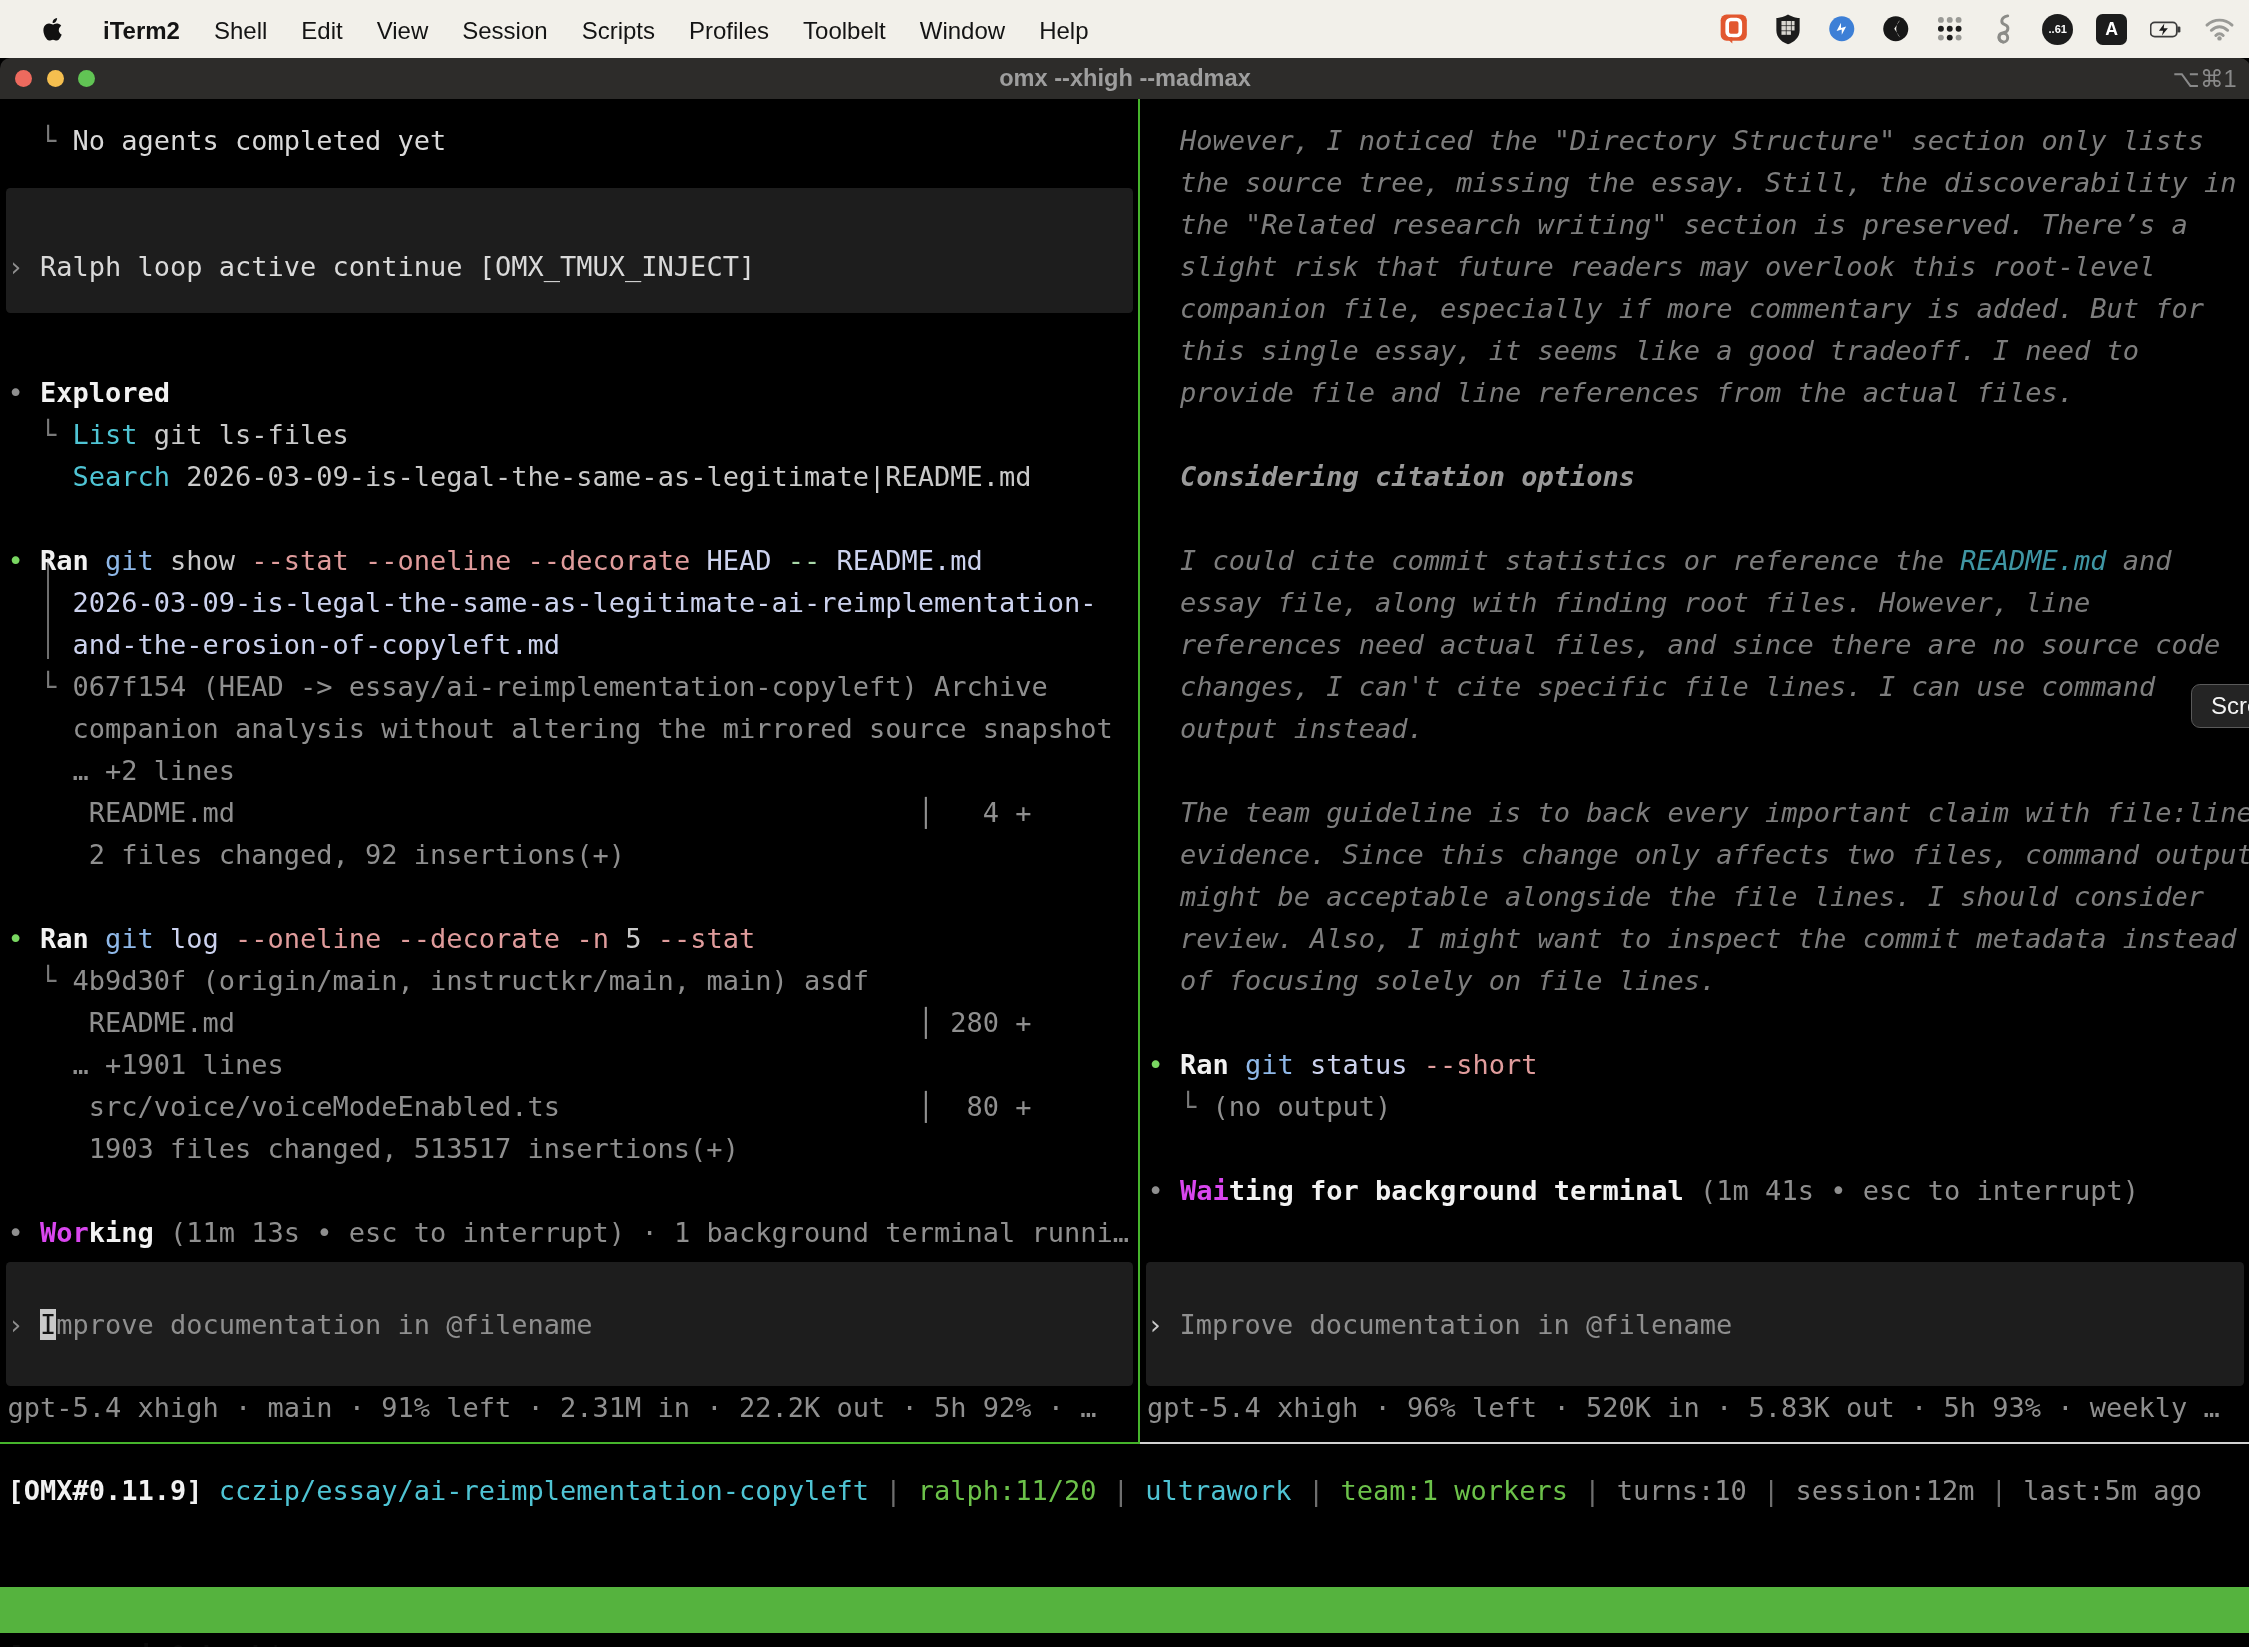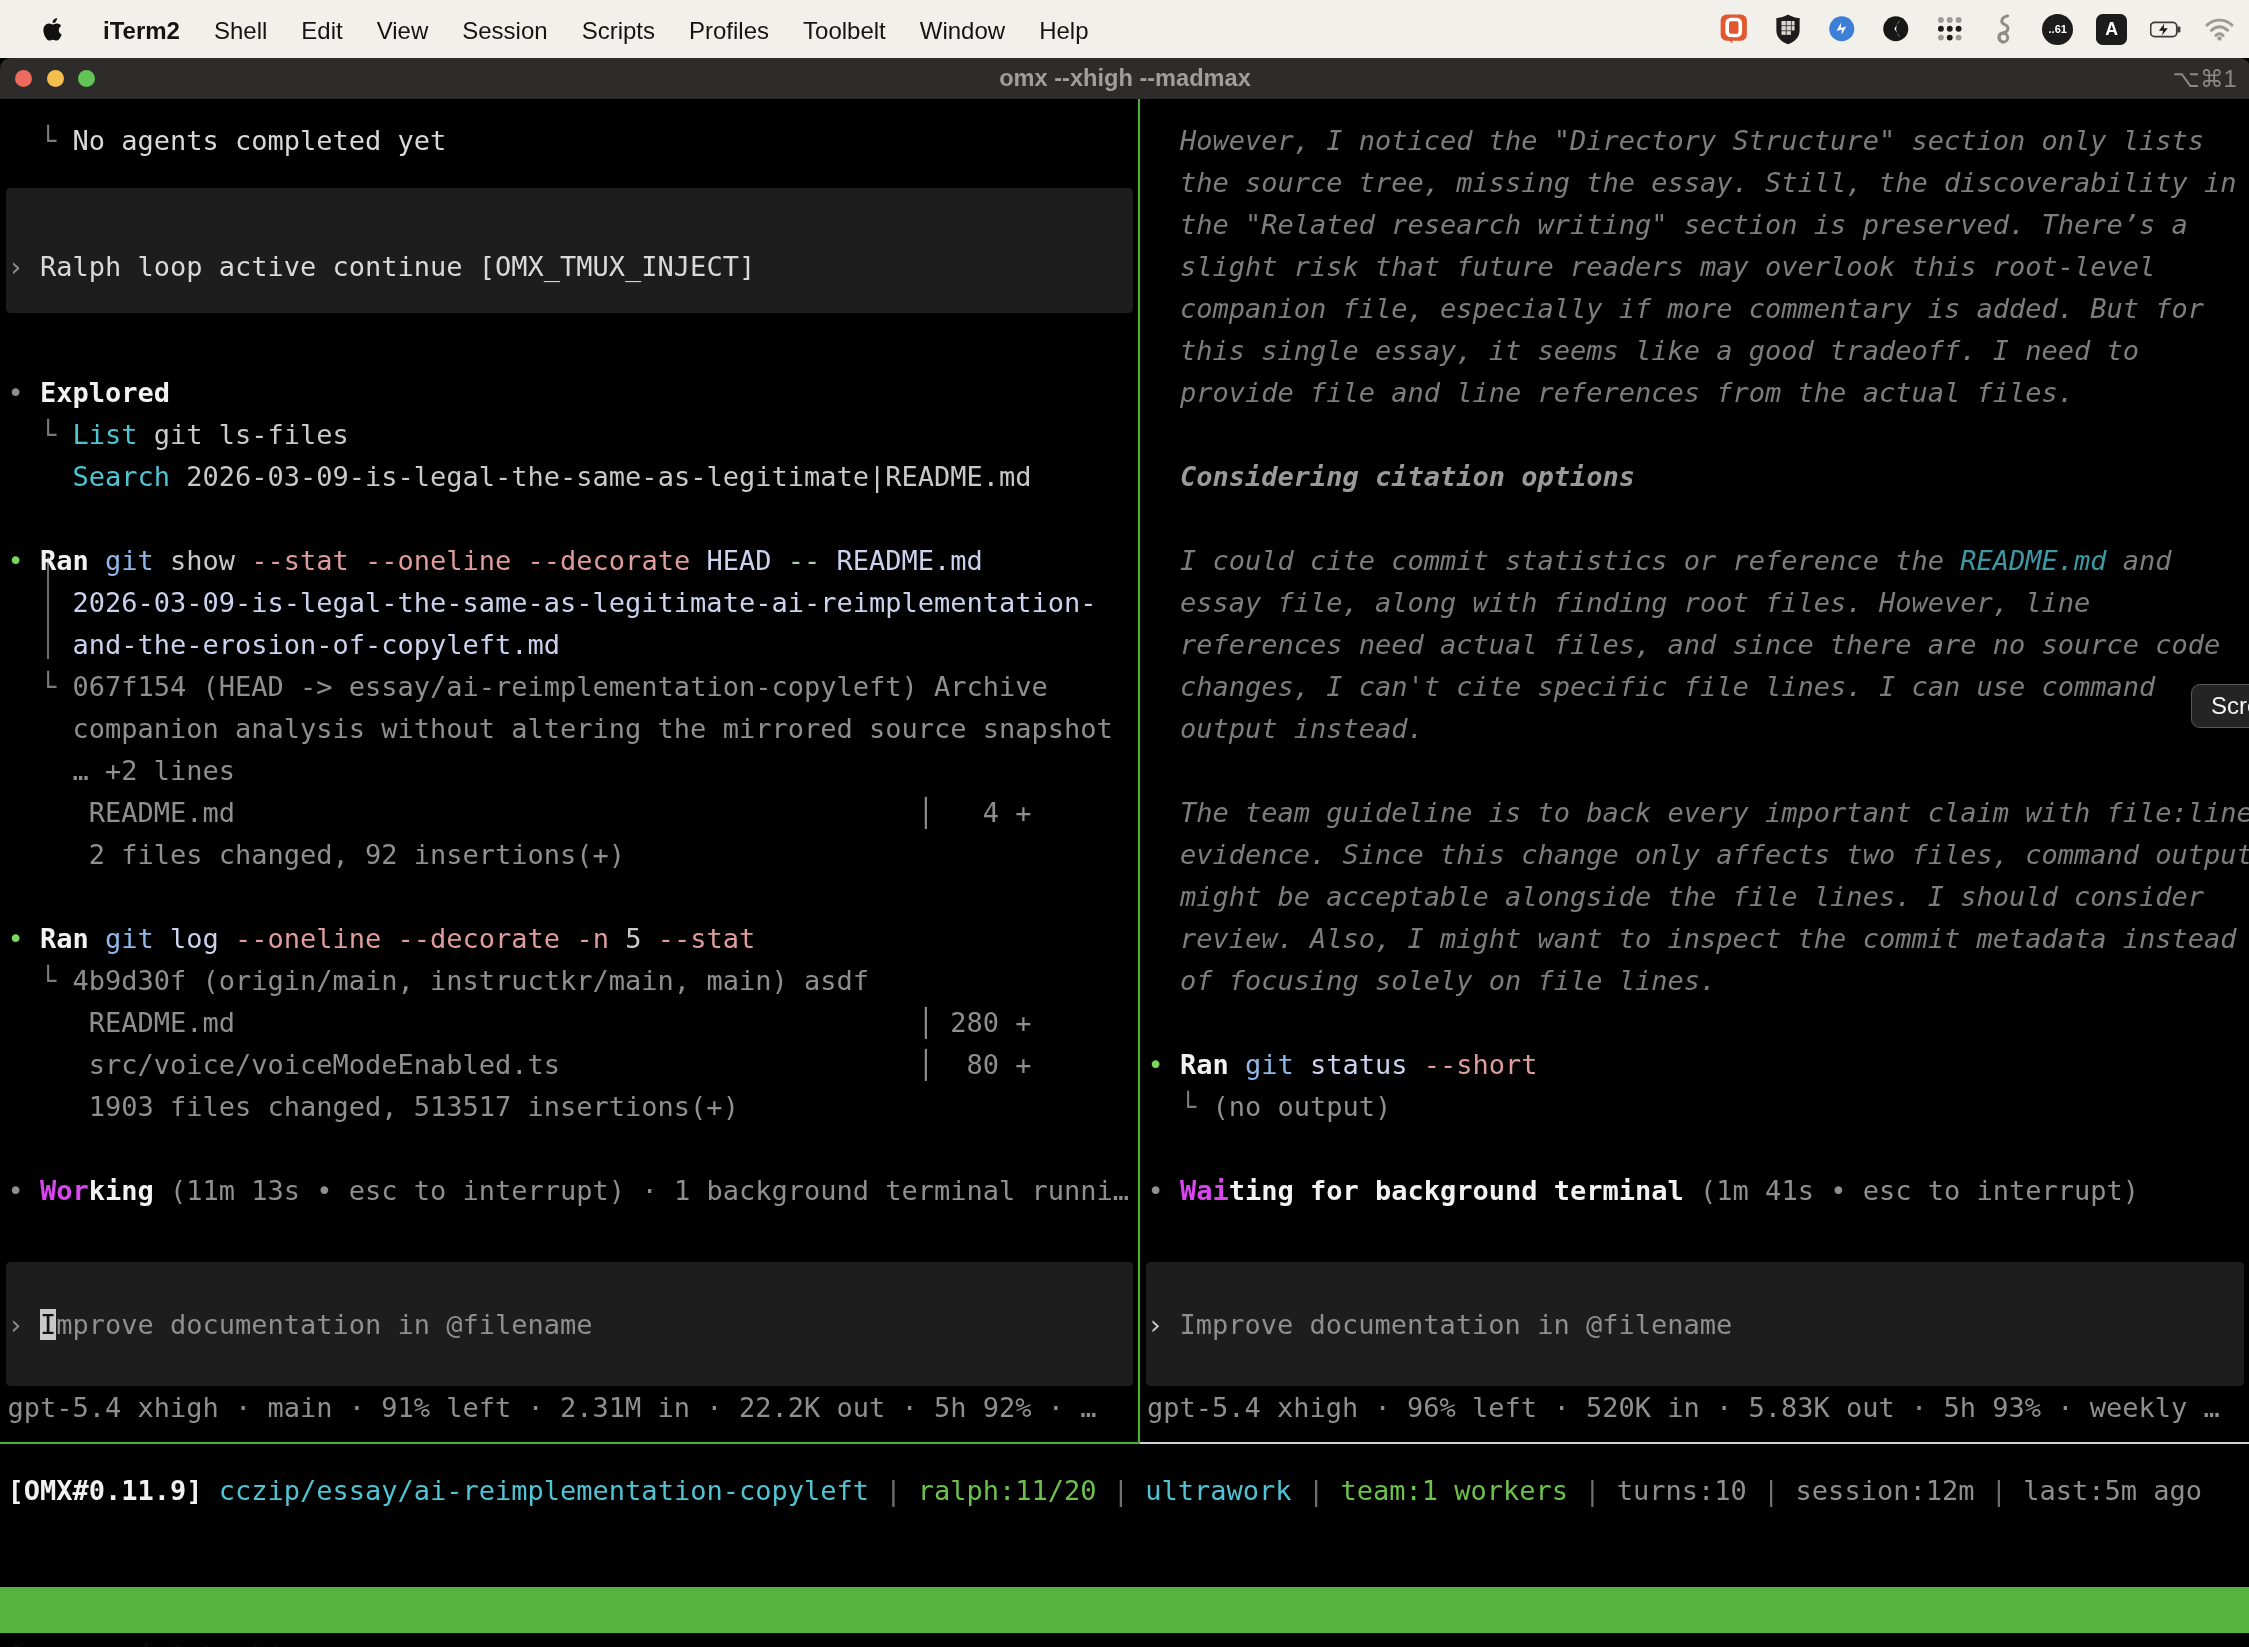--- a/index.html
+++ b/index.html
@@ -196,20 +196,21 @@
     <div class="row"><span class="c-lv">    and-the-erosion-of-copyleft.md</span></div>
     <div class="row"><span class="c-g2">  └ </span><span class="c-g">067f154 (HEAD -&gt; essay/ai-reimplementation-copyleft) Archive</span></div>
     <div class="row"><span class="c-g">    companion analysis without altering the mirrored source snapshot</span></div>
     <div class="row"><span class="c-g">    … +2 lines</span></div>
     <div class="row"><span class="c-g">     README.md                                          │   4 +</span></div>
     <div class="row"><span class="c-g">     2 files changed, 92 insertions(+)</span></div>
     <div class="row"></div>
     <div class="row"><span class="c-gn">• </span><span class="c-wb">Ran </span><span class="c-bl">git </span><span class="c-lv">log </span><span class="c-pk">--oneline --decorate </span><span class="c-pk">-n </span><span class="c-w2">5 </span><span class="c-pk">--stat</span></div>
     <div class="row"><span class="c-g2">  └ </span><span class="c-g">4b9d30f (origin/main, instructkr/main, main) asdf</span></div>
     <div class="row"><span class="c-g">     README.md                                          │ 280 +</span></div>
+    <div class="row"><span class="c-g">    … +1901 lines</span></div>
     <div class="row"><span class="c-g">     src/voice/voiceModeEnabled.ts                      │  80 +</span></div>
     <div class="row"><span class="c-g">     1903 files changed, 513517 insertions(+)</span></div>
     <div class="row"></div>
     <div class="row"><span class="c-g">• </span><span class="c-g3">Wor</span><span class="c-wb">king</span><span class="c-g"> (11m 13s • esc to interrupt) · 1 background terminal runni…</span></div>
   </div>
 
   <div id="pane-right" class="pane">
     <div class="row"><span class="c-it">  However, I noticed the "Directory Structure" section only lists</span></div>
     <div class="row"><span class="c-it">  the source tree, missing the essay. Still, the discoverability in</span></div>
     <div class="row"><span class="c-it">  the "Related research writing" section is preserved. There’s a</span></div>

